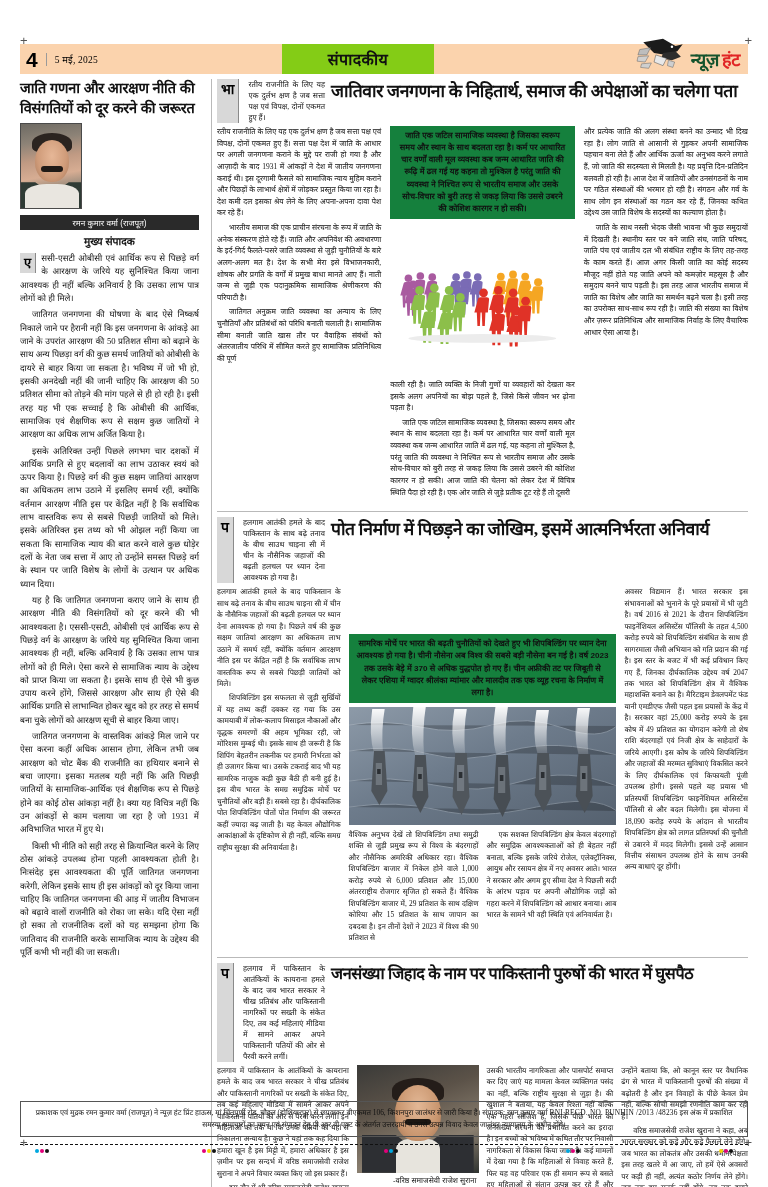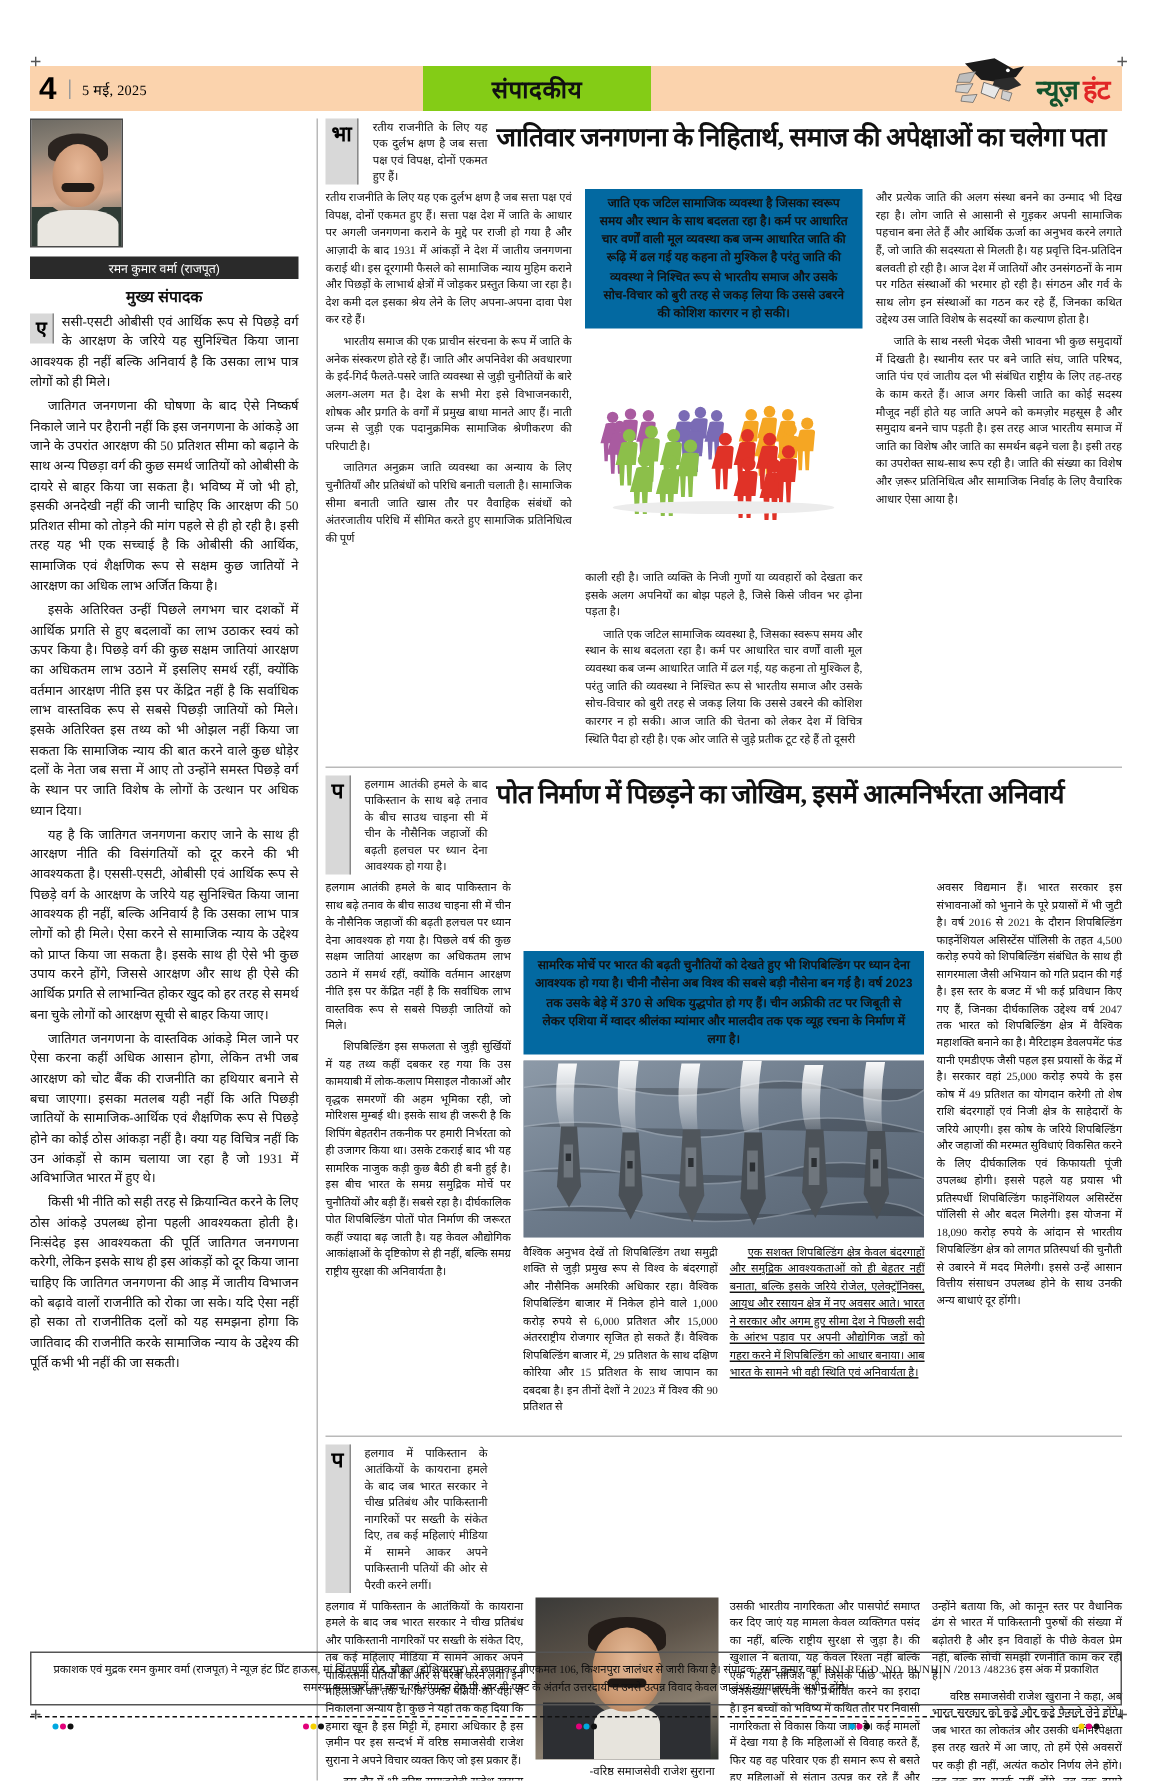--- a/index.html
+++ b/index.html
@@ -151,21 +151,21 @@
   .kicker .dropcap { font-size: 14px; margin-top: 0; }
   .art-head {
     flex: 1;
     font-family: Liberation Serif, serif;
     font-weight: bold; font-size: 17.5px; line-height: 1.15;
     letter-spacing: -.35px;
     padding-top: 2px;
   }
   .art-head.small { font-size: 16.2px; }
   .standfirst {
-    background: #0369a1;
+    background: #15803d;
     font-family: "Liberation Sans", sans-serif;
     font-weight: bold; font-size: 8.1px; line-height: 1.5;
     text-align: center; padding: 4px 8px; margin-bottom: 4px;
   }
   .figure-wrap { margin: 0 0 4px 0; }
 
   
   .people-fig {
     width: 100%; height: 152px;
     background: #ffffff;
@@ -255,20 +255,21 @@
           <span class="logo-word1">न्यूज़</span>
           <span class="logo-word2">हंट</span>
         </span>
       </div>
     </div>
   </div>
 
   <div class="content">
 
     <div class="col-left">
+      <div class="lead-head">जाति गणना और आरक्षण नीति की विसंगतियों को दूर करने की जरूरत</div>
 
       <div class="editor-block">
         <div class="editor-photo">
           <span class="coat"></span>
             <span class="shirt"></span>
           <span class="hair"></span>
             <span class="face"></span>
             <span class="stache"></span>
         </div>
       </div>
@@ -455,40 +456,41 @@
                     <rect x="261" y="66" width="4" height="6" fill="#2b2f33"></rect>
                   </g>
                 </svg>
               </div>
             </div>
             <div style="display:flex; gap:8px;">
               <div style="width:50%;" class="body-text">
                 <p class="first" style="font-size:7.4px;">वैश्विक अनुभव देखें तो शिपबिल्डिंग तथा समुद्री शक्ति से जुड़ी प्रमुख रूप से विश्व के बंदरगाहों और नौसैनिक अमरिकी अधिकार रहा। वैश्विक शिपबिल्डिंग बाजार में निकेल होने वाले 1,000 करोड़ रुपये से 6,000 प्रतिशत और 15,000 अंतरराष्ट्रीय रोजगार सृजित हो सकते हैं। वैश्विक शिपबिल्डिंग बाजार में, 29 प्रतिशत के साथ दक्षिण कोरिया और 15 प्रतिशत के साथ जापान का दबदबा है। इन तीनों देशों ने 2023 में विश्व की 90 प्रतिशत से</p>
               </div>
               <div style="width:50%;" class="body-text">
-                <p style="font-size:7.4px;text-decoration:underline;">एक सशक्त शिपबिल्डिंग क्षेत्र केवल बंदरगाहों और समुद्रिक आवश्यकताओं को ही बेहतर नहीं बनाता, बल्कि इसके जरिये रोजेल, एलेक्ट्रॉनिक्स, आयुध और रसायन क्षेत्र में नए अवसर आते। भारत ने सरकार और अगम हुए सीमा देश ने पिछली सदी के आंरभ पड़ाव पर अपनी औद्योगिक जड़ों को गहरा करने में शिपबिल्डिंग को आधार बनाया। आब भारत के सामने भी वही स्थिति एवं अनिवार्यता है।</p>
+                <p style="font-size:7.4px;">एक सशक्त शिपबिल्डिंग क्षेत्र केवल बंदरगाहों और समुद्रिक आवश्यकताओं को ही बेहतर नहीं बनाता, बल्कि इसके जरिये रोजेल, एलेक्ट्रॉनिक्स, आयुध और रसायन क्षेत्र में नए अवसर आते। भारत ने सरकार और अगम हुए सीमा देश ने पिछली सदी के आंरभ पड़ाव पर अपनी औद्योगिक जड़ों को गहरा करने में शिपबिल्डिंग को आधार बनाया। आब भारत के सामने भी वही स्थिति एवं अनिवार्यता है।</p>
               </div>
             </div>
           </div>
           <div style="width:24%;">
             <div class="body-text" style="font-size:7.4px;">
               <p class="first">अवसर विद्यमान हैं। भारत सरकार इस संभावनाओं को भुनाने के पूरे प्रयासों में भी जुटी है। वर्ष 2016 से 2021 के दौरान शिपबिल्डिंग फाइनेंशियल असिस्टेंस पॉलिसी के तहत 4,500 करोड़ रुपये को शिपबिल्डिंग संबंधित के साथ ही सागरमाला जैसी अभियान को गति प्रदान की गई है। इस स्तर के बजट में भी कई प्रविधान किए गए हैं, जिनका दीर्घकालिक उद्देश्य वर्ष 2047 तक भारत को शिपबिल्डिंग क्षेत्र में वैश्विक महाशक्ति बनाने का है। मैरिटाइम डेवलपमेंट फंड यानी एमडीएफ जैसी पहल इस प्रयासों के केंद्र में है। सरकार वहां 25,000 करोड़ रुपये के इस कोष में 49 प्रतिशत का योगदान करेगी तो शेष राशि बंदरगाहों एवं निजी क्षेत्र के साहेदारों के जरिये आएगी। इस कोष के जरिये शिपबिल्डिंग और जहाजों की मरम्मत सुविधाएं विकसित करने के लिए दीर्घकालिक एवं किफायती पूंजी उपलब्ध होगी। इससे पहले यह प्रयास भी प्रतिस्पर्धी शिपबिल्डिंग फाइनेंशियल असिस्टेंस पॉलिसी से और बदल मिलेगी। इस योजना में 18,090 करोड़ रुपये के आंदान से भारतीय शिपबिल्डिंग क्षेत्र को लागत प्रतिस्पर्धा की चुनौती से उबारने में मदद मिलेगी। इससे उन्हें आसान वित्तीय संसाधन उपलब्ध होने के साथ उनकी अन्य बाधाएं दूर होंगी।</p>
             </div>
           </div>
         </div>
       </div>
 
       <div class="sep"></div>
 
       <div class="article">
         <div class="art-toprow">
           <div class="kicker">
             <span class="dropcap">प</span>
             <span>हलगाव में पाकिस्तान के आतंकियों के कायराना हमले के बाद जब भारत सरकार ने चीख प्रतिबंध और पाकिस्तानी नागरिकों पर सख्ती के संकेत दिए, तब कई महिलाएं मीडिया में सामने आकर अपने पाकिस्तानी पतियों की ओर से पैरवी करने लगीं।</span>
           </div>
+          <div class="art-head small">जनसंख्या जिहाद के नाम पर पाकिस्तानी पुरुषों की भारत में घुसपैठ</div>
         </div>
 
         <div style="display:flex; gap:8px;">
           <div style="width:26%;">
             <div class="body-text" style="font-size:7.4px;">
               <p class="first">हलगाव में पाकिस्तान के आतंकियों के कायराना हमले के बाद जब भारत सरकार ने चीख प्रतिबंध और पाकिस्तानी नागरिकों पर सख्ती के संकेत दिए, तब कई महिलाएं मीडिया में सामने आकर अपने पाकिस्तानी पतियों की ओर से पैरवी करने लगीं। इन महिलाओं का तर्क था कि उनके पतियों को यहां से निकालना अन्याय है। कुछ ने यहां तक कह दिया कि हमारा खून है इस मिट्टी में, हमारा अधिकार है इस ज़मीन पर इस सन्दर्भ में वरिष्ठ समाजसेवी राजेश सुराना ने अपने विचार व्यक्त किए जो इस प्रकार हैं।</p>
               <p>इस दौर में भी वरिष्ठ समाजसेवी राजेश खुराना ने मीडिया में माध्यम से सामने आए वक्तीजाले और निर्वेदों के अनुसार बड़ाव कि भारत सरकार द्वारा 48 घंटे के अल्टीमेटम दिए जाने के बाद, कई ऐसी महिलाएं सामने आईं हैं, जिनकी पाकिस्तानी नागरिकों से विवाह किया, जिन्होंने पाकिस्तान पर श्रेणीबद्ध पर उन्होंने मौका के कई अलावा किया।</p>
             </div>
           </div>
           <div style="width:24%;">

